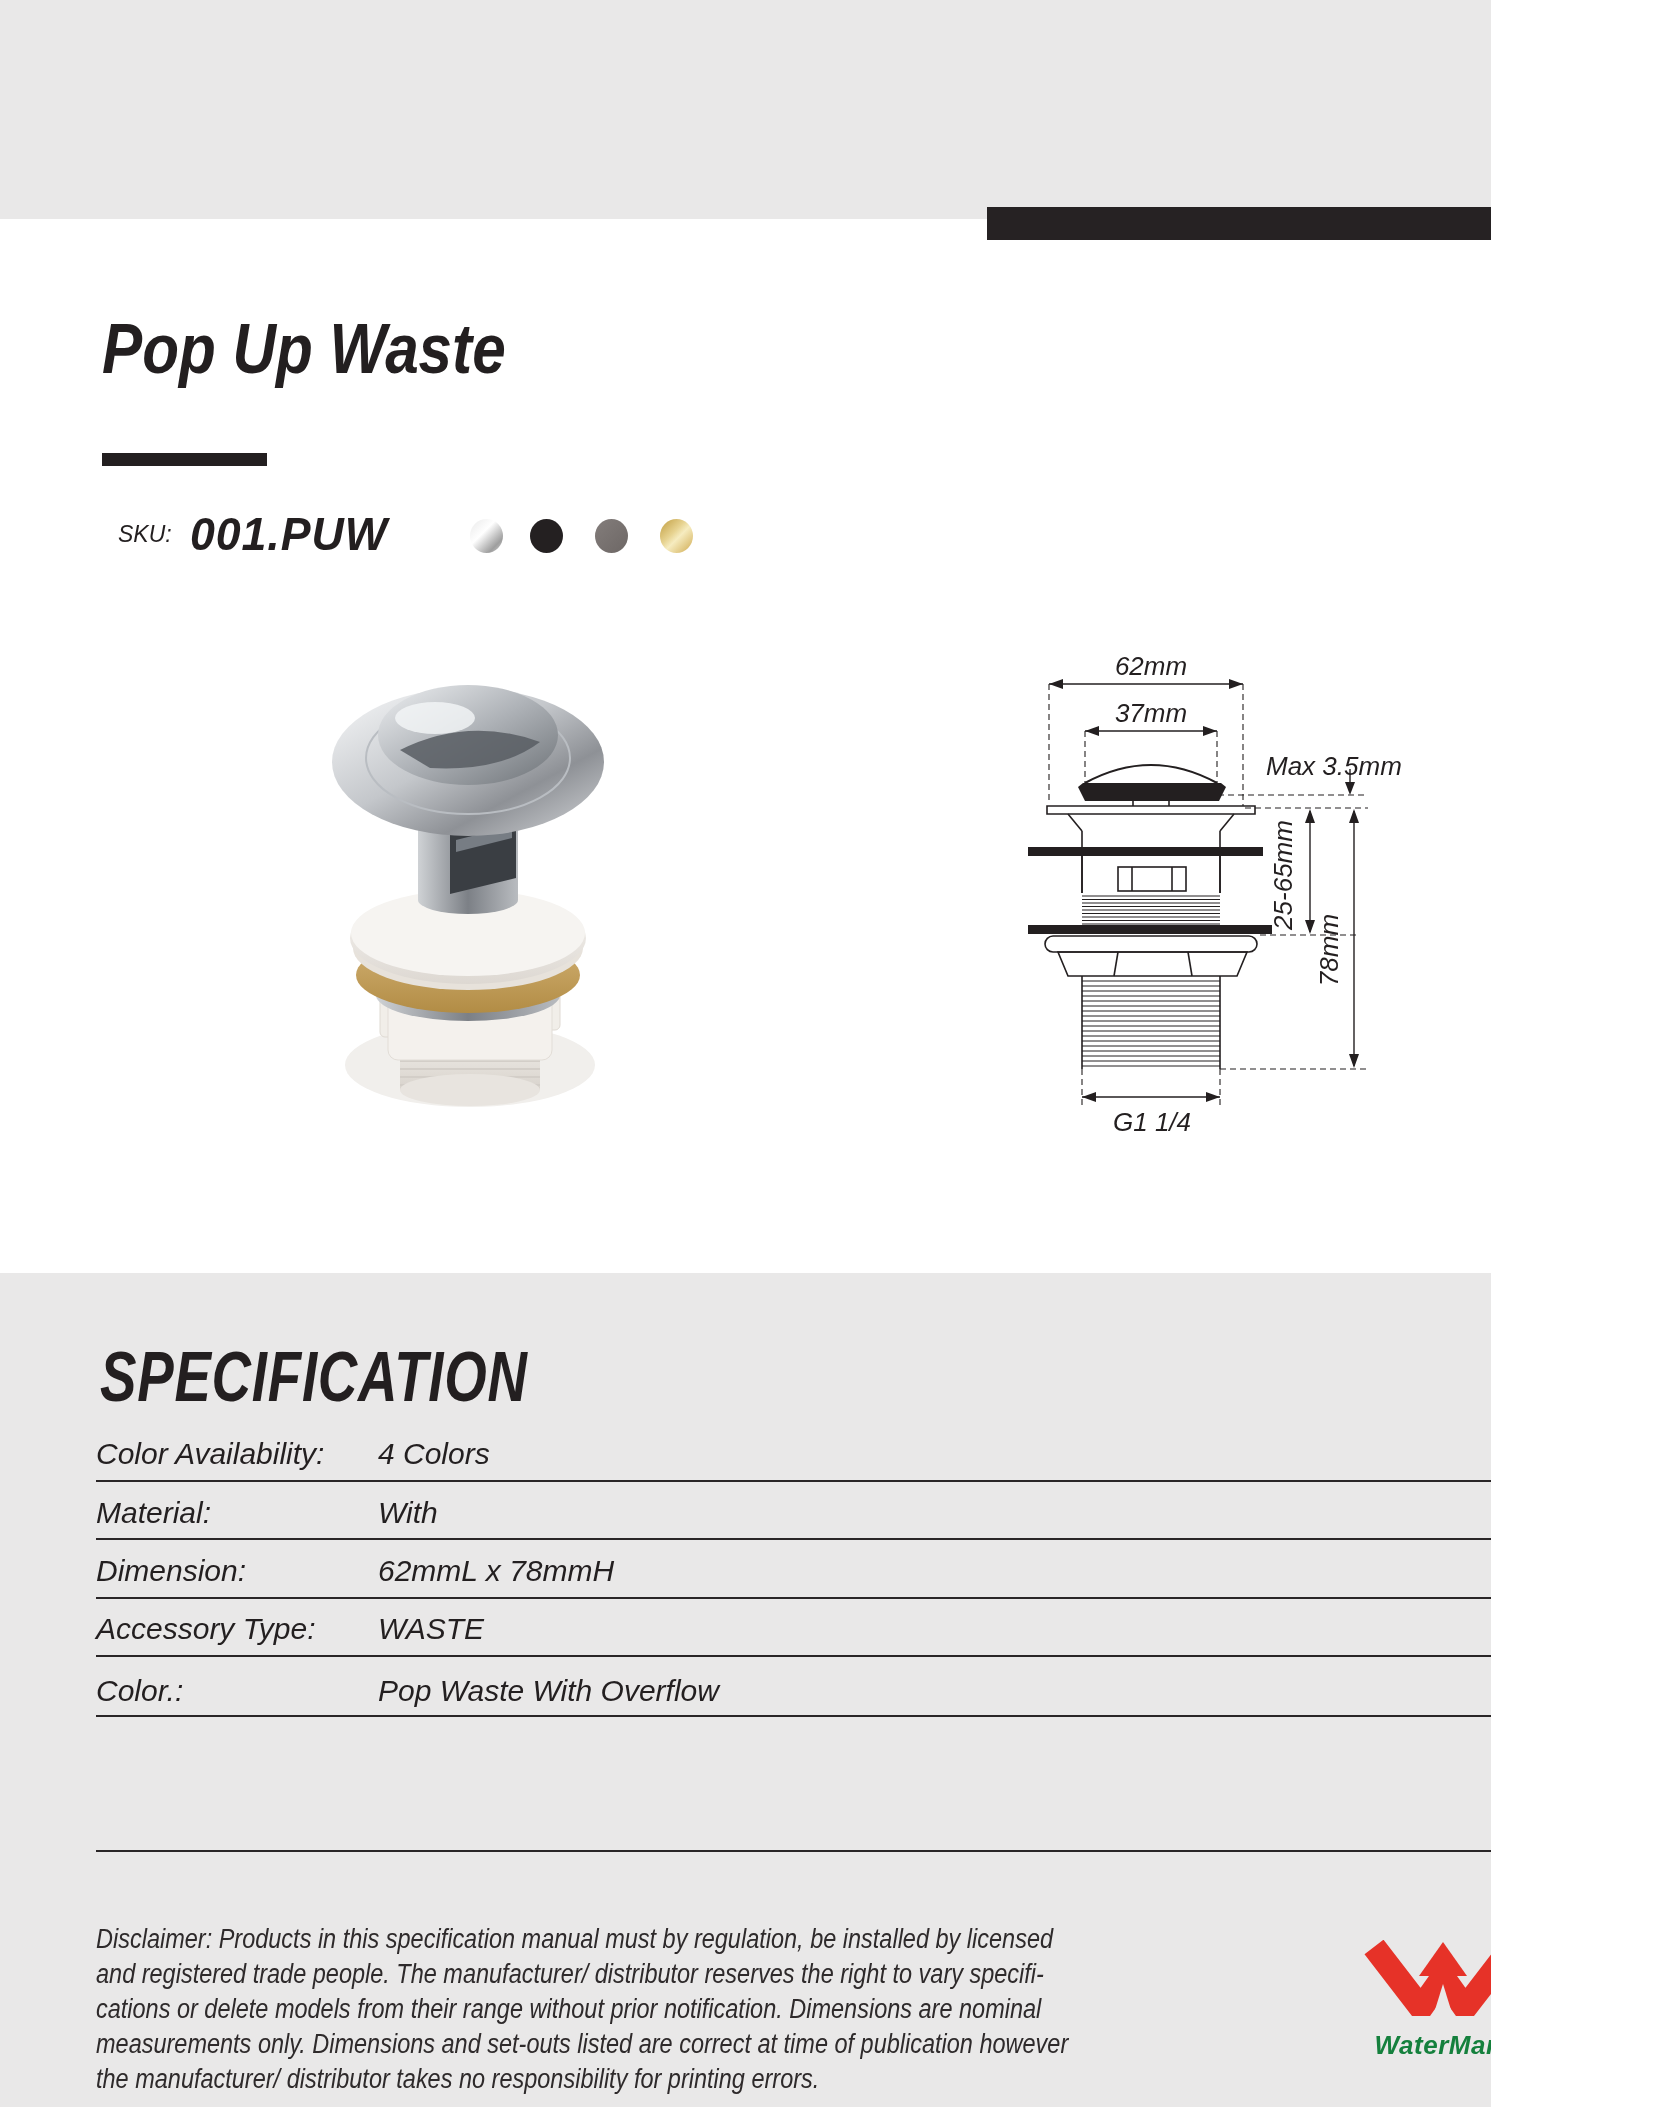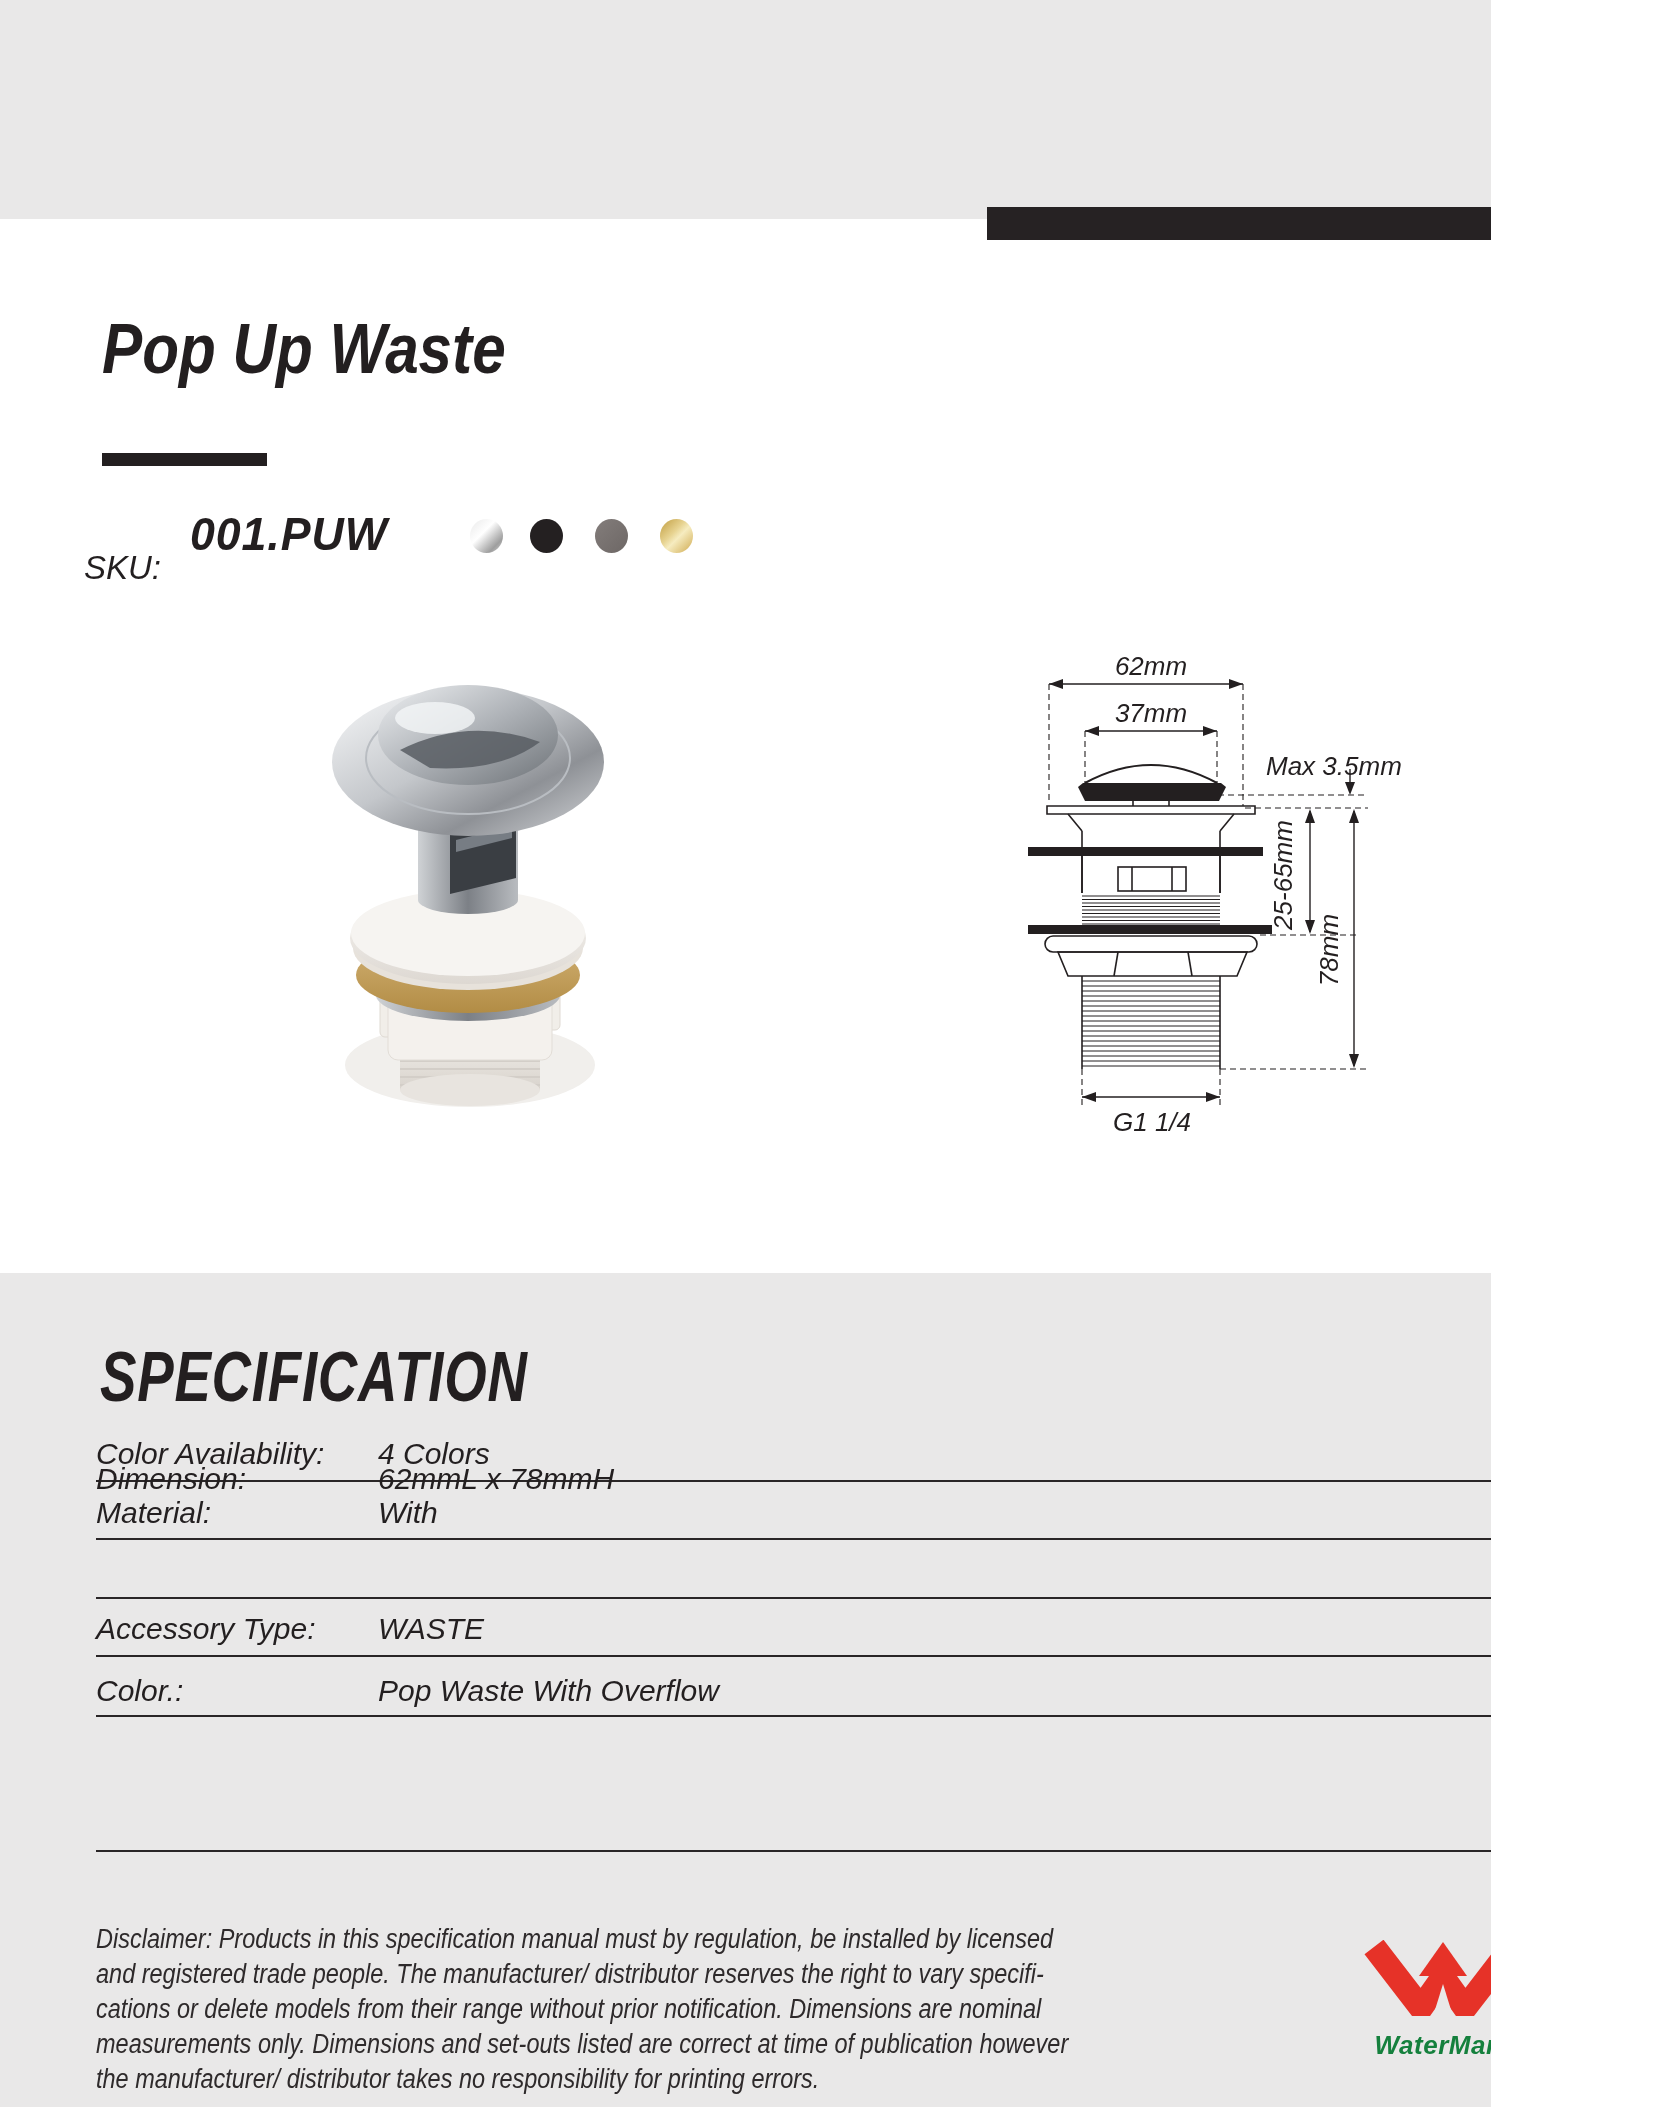--- a/index.html
+++ b/index.html
@@ -7,35 +7,35 @@
         font-family:"Liberation Sans",sans-serif;color:#231f20;font-style:italic;}
   .band-top{position:absolute;left:0;top:0;width:1653px;height:219px;background:#e9e8e8;}
   .bar-dark{position:absolute;left:987px;top:207px;width:666px;height:33px;background:#262223;}
   .strip-right{position:absolute;left:1553px;top:240px;width:100px;height:1033px;background:#e9e8e8;}
   .section-spec{position:absolute;left:0;top:1273px;width:1653px;height:834px;background:#e9e8e8;}
 
   .title{position:absolute;left:102px;top:314px;font-size:70px;font-weight:bold;line-height:1;
          letter-spacing:0;transform:scaleX(.86);transform-origin:left top;white-space:nowrap;}
   .title-underline{position:absolute;left:102px;top:453px;width:165px;height:13px;background:#231f20;}
 
-  .sku-label{position:absolute;left:84px;top:523px;font-size:33px;line-height:1;margin-top:28px;}
+  .sku-label{position:absolute;left:118px;top:523px;font-size:23px;line-height:1;}
   .sku-value{position:absolute;left:190px;top:510px;font-size:47px;font-weight:bold;line-height:1;
              letter-spacing:1px;transform:scaleX(.95);transform-origin:left top;white-space:nowrap;}
   .swatch{position:absolute;top:519px;width:33px;height:34px;border-radius:50%;}
   .sw0{left:470px;} .sw1{left:530px;} .sw2{left:595px;} .sw3{left:660px;}
 
   .photo{position:absolute;left:300px;top:650px;width:390px;height:460px;}
   .drawing{position:absolute;left:1020px;top:635px;width:410px;height:500px;}
 
   .spec-heading{position:absolute;left:100px;top:1342px;font-size:70px;font-weight:bold;line-height:1;
                 transform:scaleX(.78);transform-origin:left top;white-space:nowrap;letter-spacing:1px;}
   .spec-row{position:absolute;left:96px;width:1457px;height:30px;font-size:30px;line-height:30px;}
   .spec-row .lab{position:absolute;left:0;top:0;white-space:nowrap;}
   .spec-row .val{position:absolute;left:282px;top:0;white-space:nowrap;text-align:right;}
-  .r0{top:1439px;} .r1{top:1498px;} .r2{top:1464px;} .r3{top:1614px;} .r4{top:1676px;}
+  .r0{top:1439px;} .r1{top:1498px;} .r2{top:1556px;} .r3{top:1614px;} .r4{top:1676px;}
   .spec-line{position:absolute;left:96px;width:1457px;height:2px;background:#2a2627;}
   .l0{top:1480px;} .l1{top:1538px;} .l2{top:1597px;} .l3{top:1655px;} .l4{top:1715px;} .l5{top:1850px;}
 
   .disclaimer{position:absolute;left:96px;top:1922px;width:1240px;font-size:27px;line-height:35px;
               color:#2e2a2b;transform:scaleX(.87);transform-origin:left top;}
   .disclaimer div{white-space:nowrap;}
 
   .watermark{position:absolute;left:1360px;top:1940px;width:166px;height:130px;}
   .watermark-label{position:absolute;left:0;top:90px;width:166px;text-align:center;font-size:26px;
                    font-weight:bold;color:#15803d;letter-spacing:.5px;}

